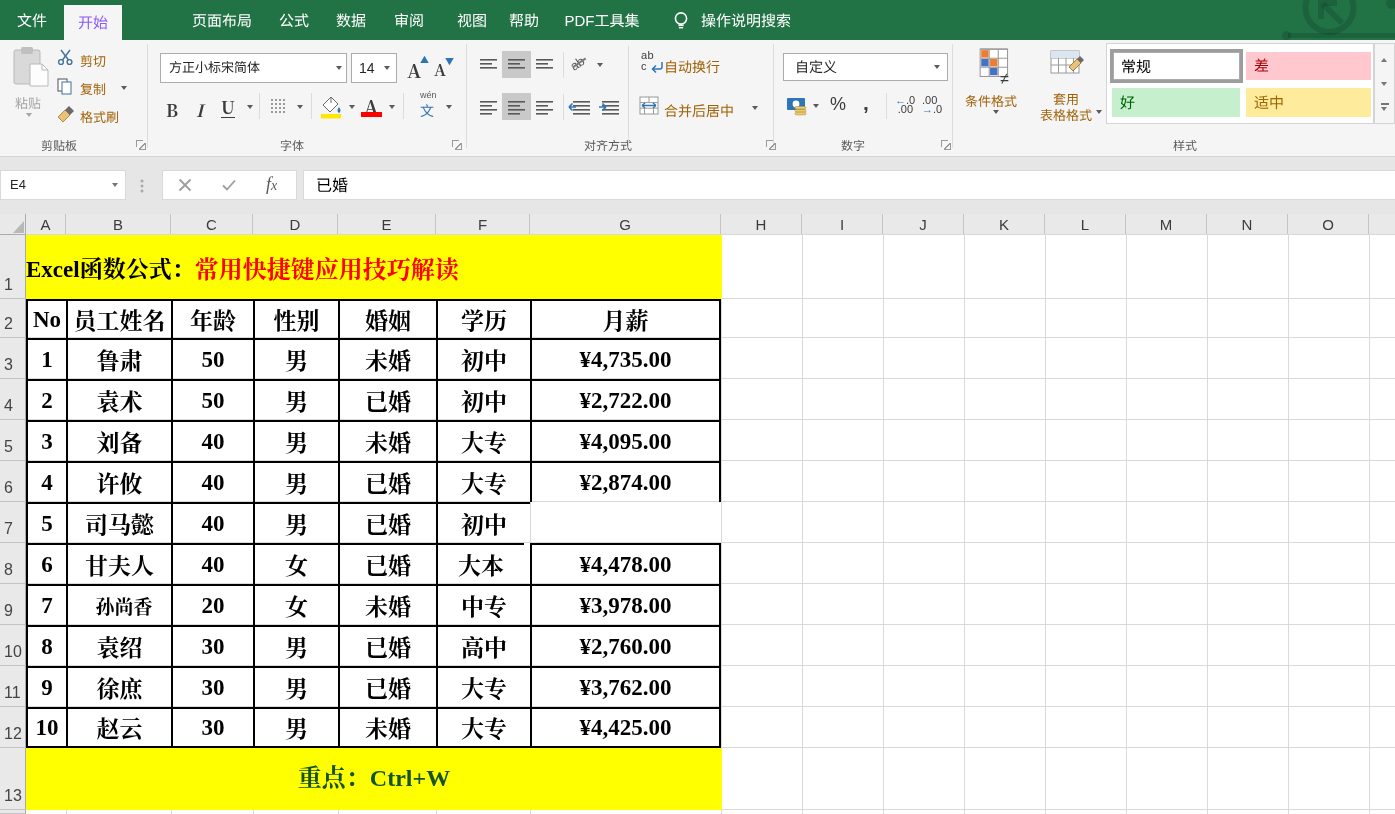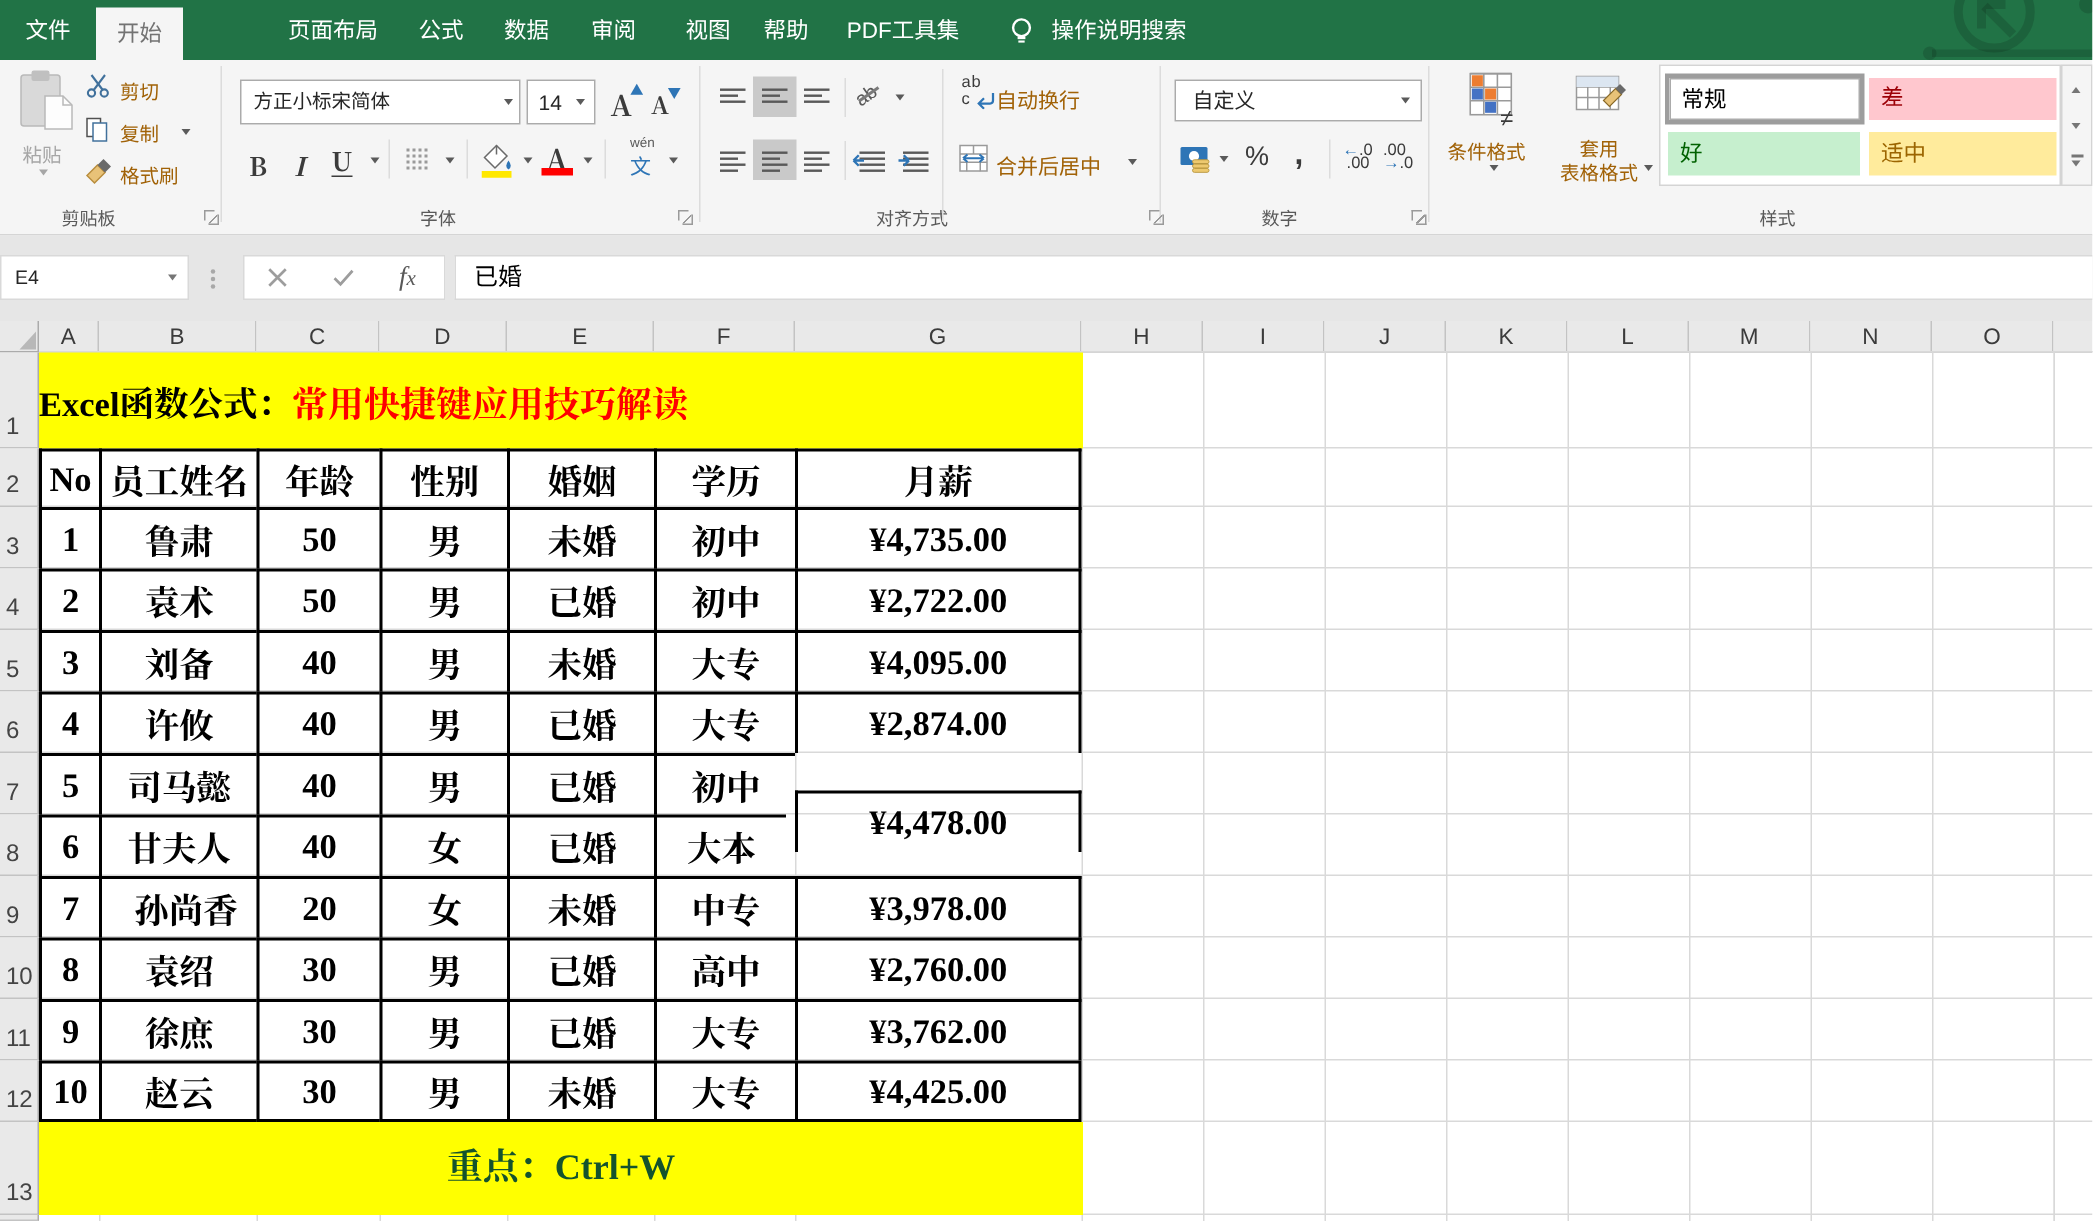--- a/index.html
+++ b/index.html
@@ -1,20 +1,20 @@
 <!DOCTYPE html>
 <html lang="zh-CN"><head><meta charset="utf-8">
 <style>
 *{margin:0;padding:0;box-sizing:border-box}
 html,body{width:1395px;height:814px;overflow:hidden}
 body{font-family:"Liberation Sans",sans-serif;background:#fff;position:relative}
 .abs{position:absolute}
 #tabbar{left:0;top:0;width:1395px;height:40px;background:#217346}
 .tab{position:absolute;top:0;height:40px;color:#fff;font-size:15px;line-height:41px;text-align:center;white-space:nowrap}
-#activetab{position:absolute;left:64px;top:5px;width:58px;height:35px;background:#f5f5f5;color:#737373;font-size:15px;line-height:36px;text-align:center}
+#activetab{position:absolute;left:64px;top:5px;width:58px;height:35px;background:#f5f5f5;color:#8b5cf6;font-size:15px;line-height:36px;text-align:center}
 #ribbon{left:0;top:40px;width:1395px;height:117px;background:#f5f5f5;border-bottom:1px solid #d5d5d5}
 .gsep{position:absolute;top:44px;height:104px;width:1px;background:#dcdcdc}
 .glabel{position:absolute;top:136px;height:16px;font-size:12px;color:#595959;text-align:center;white-space:nowrap}
 .launch{position:absolute;width:11px;height:11px}
 .launch:before{content:"";position:absolute;left:0;top:0;width:6px;height:6px;border-left:1.3px solid #9a9a9a;border-top:1.3px solid #9a9a9a}
 .launch:after{content:"";position:absolute;right:1px;bottom:1px;width:6px;height:6px;border-right:1.3px solid #9a9a9a;border-bottom:1.3px solid #9a9a9a;background:linear-gradient(135deg,transparent 45%,#9a9a9a 45%,#9a9a9a 60%,transparent 60%)}
 .btxt{position:absolute;font-size:13px;color:#a16207;white-space:nowrap}
 .dd{position:absolute;width:0;height:0;border-left:3.5px solid transparent;border-right:3.5px solid transparent;border-top:4px solid #5a5a5a}
 .combo{position:absolute;background:#fff;border:1px solid #ababab;font-size:13px;color:#262626}
 #fbar{left:0;top:157px;width:1395px;height:57px;background:#e6e6e6}
@@ -436,27 +436,27 @@
 <div class="cell" style="left:26px;top:329px;width:40px;height:41px;border-left:2px solid #000;border-top:2px solid #000;font-size:23px">
       <span class="lat">6</span>
     </div>
 <div class="cell" style="left:66px;top:329px;width:105px;height:41px;border-left:2px solid #000;border-top:2px solid #000;font-size:23px">甘夫人</div>
 <div class="cell" style="left:171px;top:329px;width:82px;height:41px;border-left:2px solid #000;border-top:2px solid #000;font-size:23px">
       <span class="lat">40</span>
     </div>
 <div class="cell" style="left:253px;top:329px;width:85px;height:41px;border-left:2px solid #000;border-top:2px solid #000;font-size:23px">女</div>
 <div class="cell" style="left:338px;top:329px;width:98px;height:41px;border-left:2px solid #000;border-top:2px solid #000;font-size:23px">已婚</div>
 <div class="cell" style="left:436px;top:329px;width:88px;height:41px;border-left:2px solid #000;border-top:2px solid #000;font-size:23px">大本</div>
-<div class="cell" style="left:530px;top:313px;width:191px;height:41px;border-left:2px solid #000;border-top:2px solid #000;border-right:2px solid #000;font-size:23px">
+<div class="cell" style="left:530px;top:329px;width:191px;height:41px;border-left:2px solid #000;border-top:2px solid #000;border-right:2px solid #000;font-size:23px">
       <span class="lat">¥4,478.00</span>
     </div>
 <div class="cell" style="left:26px;top:370px;width:40px;height:41px;border-left:2px solid #000;border-top:2px solid #000;font-size:23px">
       <span class="lat">7</span>
     </div>
-<div class="cell" style="left:66px;top:370px;width:114px;height:41px;border-left:2px solid #000;border-top:2px solid #000;font-size:23px">孙尚香</div>
+<div class="cell" style="left:66px;top:370px;width:114px;height:41px;border-left:2px solid #000;border-top:2px solid #000;font-size:19px">孙尚香</div>
 <div class="cell" style="left:171px;top:370px;width:82px;height:41px;border-left:2px solid #000;border-top:2px solid #000;font-size:23px">
       <span class="lat">20</span>
     </div>
 <div class="cell" style="left:253px;top:370px;width:85px;height:41px;border-left:2px solid #000;border-top:2px solid #000;font-size:23px">女</div>
 <div class="cell" style="left:338px;top:370px;width:98px;height:41px;border-left:2px solid #000;border-top:2px solid #000;font-size:23px">未婚</div>
 <div class="cell" style="left:436px;top:370px;width:94px;height:41px;border-left:2px solid #000;border-top:2px solid #000;font-size:23px">中专</div>
 <div class="cell" style="left:530px;top:370px;width:191px;height:41px;border-left:2px solid #000;border-top:2px solid #000;border-right:2px solid #000;font-size:23px">
       <span class="lat">¥3,978.00</span>
     </div>
 <div class="cell" style="left:26px;top:411px;width:40px;height:41px;border-left:2px solid #000;border-top:2px solid #000;font-size:23px">

